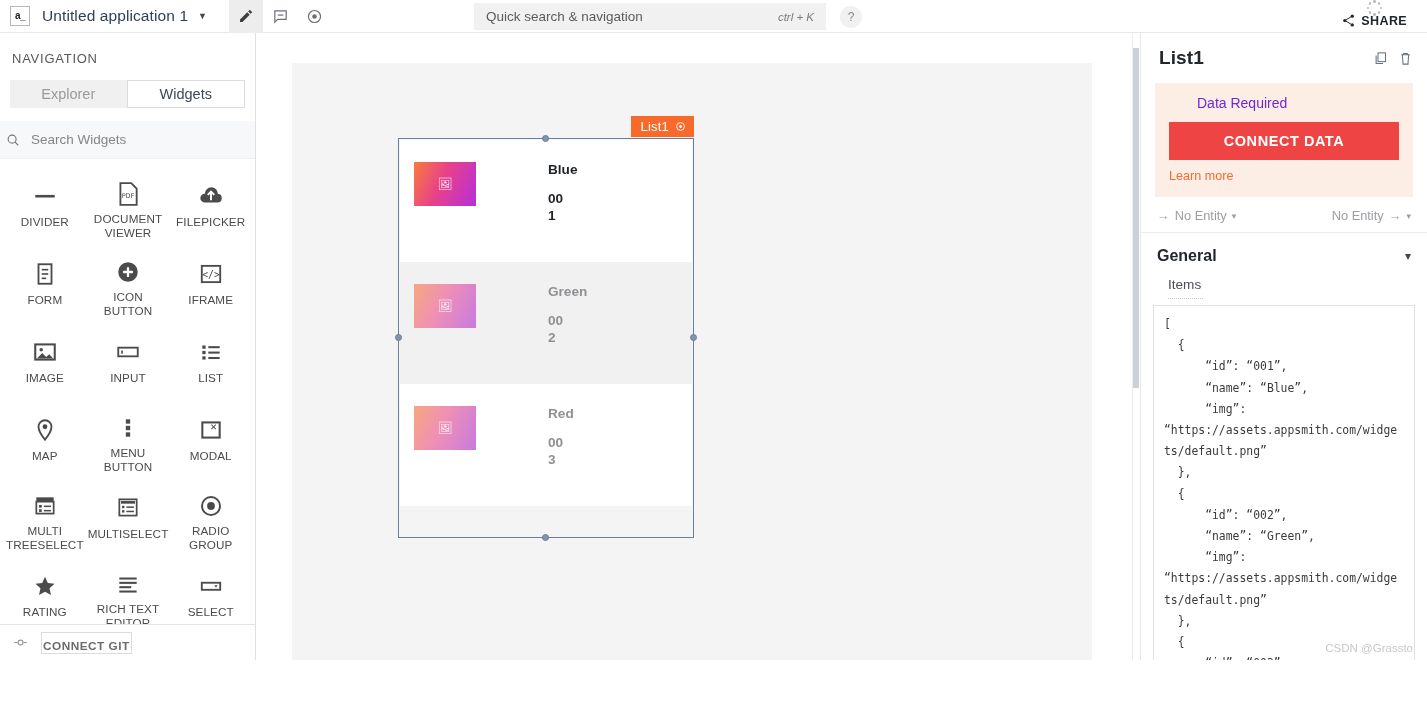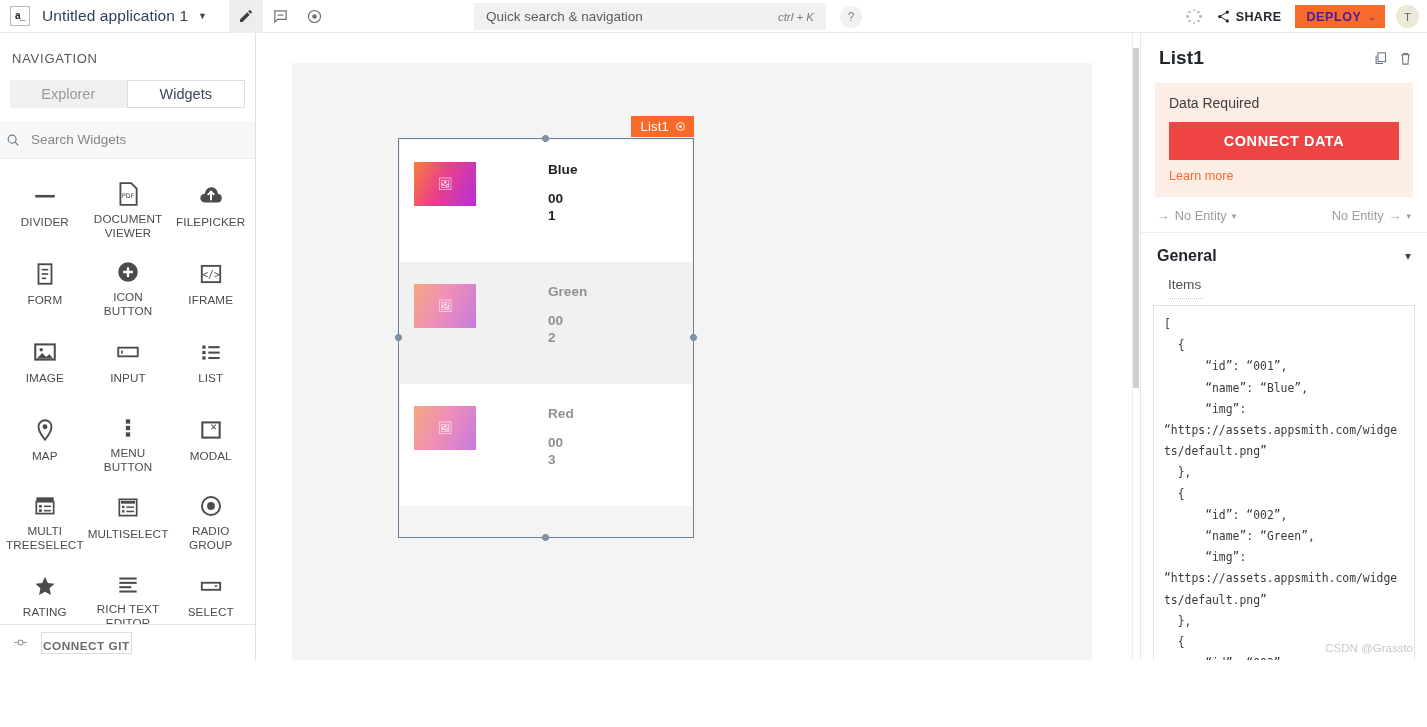--- a/index.html
+++ b/index.html
@@ -53,21 +53,21 @@
 
   .help-btn {
     position: absolute; left: 840px; top: 6px;
     width: 22px; height: 22px; border-radius: 50%; background: #f1f1f1;
     display: flex; align-items: center; justify-content: center;
     font-size: 12px; color: #888; cursor: pointer;
   }
 
   .header-right {
     position: absolute; right: 8px; top: 0; height: 33px;
-    display: flex; align-items: center; gap: 11px;
+    display: flex; align-items: center; gap: 11px; flex-direction: column;
   }
   .loader-dots { width: 16px; height: 16px; position: relative; }
   .loader-dots span {
     position: absolute; width: 2.6px; height: 2.6px; border-radius: 50%; background: #b9bcc0;
   }
   .share-btn { display: flex; align-items: center; gap: 5px; cursor: pointer; padding: 2px 3px; }
   .share-label { font-size: 12.5px; font-weight: 700; color: #22272e; letter-spacing: .4px; }
   .deploy-btn {
     background: #f86a2b; color: #4c1d95; height: 23px;
     display: flex; align-items: center; gap: 7px; padding: 0 9px 0 11px; cursor: pointer;
@@ -195,21 +195,21 @@
   }
   .prop-head {
     display: flex; align-items: center; padding: 14px 14px 0 18px; gap: 10px;
   }
   .prop-title { font-size: 19px; font-weight: 700; color: #22272e; flex: 1; letter-spacing: .1px; }
   .prop-icon-btn { cursor: pointer; color: #6b7280; display: flex; align-items: center; }
 
   .data-required {
     margin: 14px 14px 0 14px; background: #fdeee5; padding: 12px 14px 14px 14px;
   }
-  .dr-title { font-size: 14px; color: #404040; }
+  .dr-title { font-size: 14px; color: #6d28d9; margin-left: 28px; }
   .connect-data-btn {
     margin-top: 11px; height: 38px; background: #ef4444; color: #fff;
     display: flex; align-items: center; justify-content: center; cursor: pointer;
   }
   .cd-label { font-size: 14.5px; font-weight: 700; letter-spacing: .55px; }
   .learn-more { display: block; margin-top: 9px; font-size: 12.6px; color: #f86a2b; cursor: pointer; }
 
   .entity-row {
     display: flex; align-items: center; padding: 11px 16px 9px 16px; gap: 6px;
     border-bottom: 1px solid #ededed;

